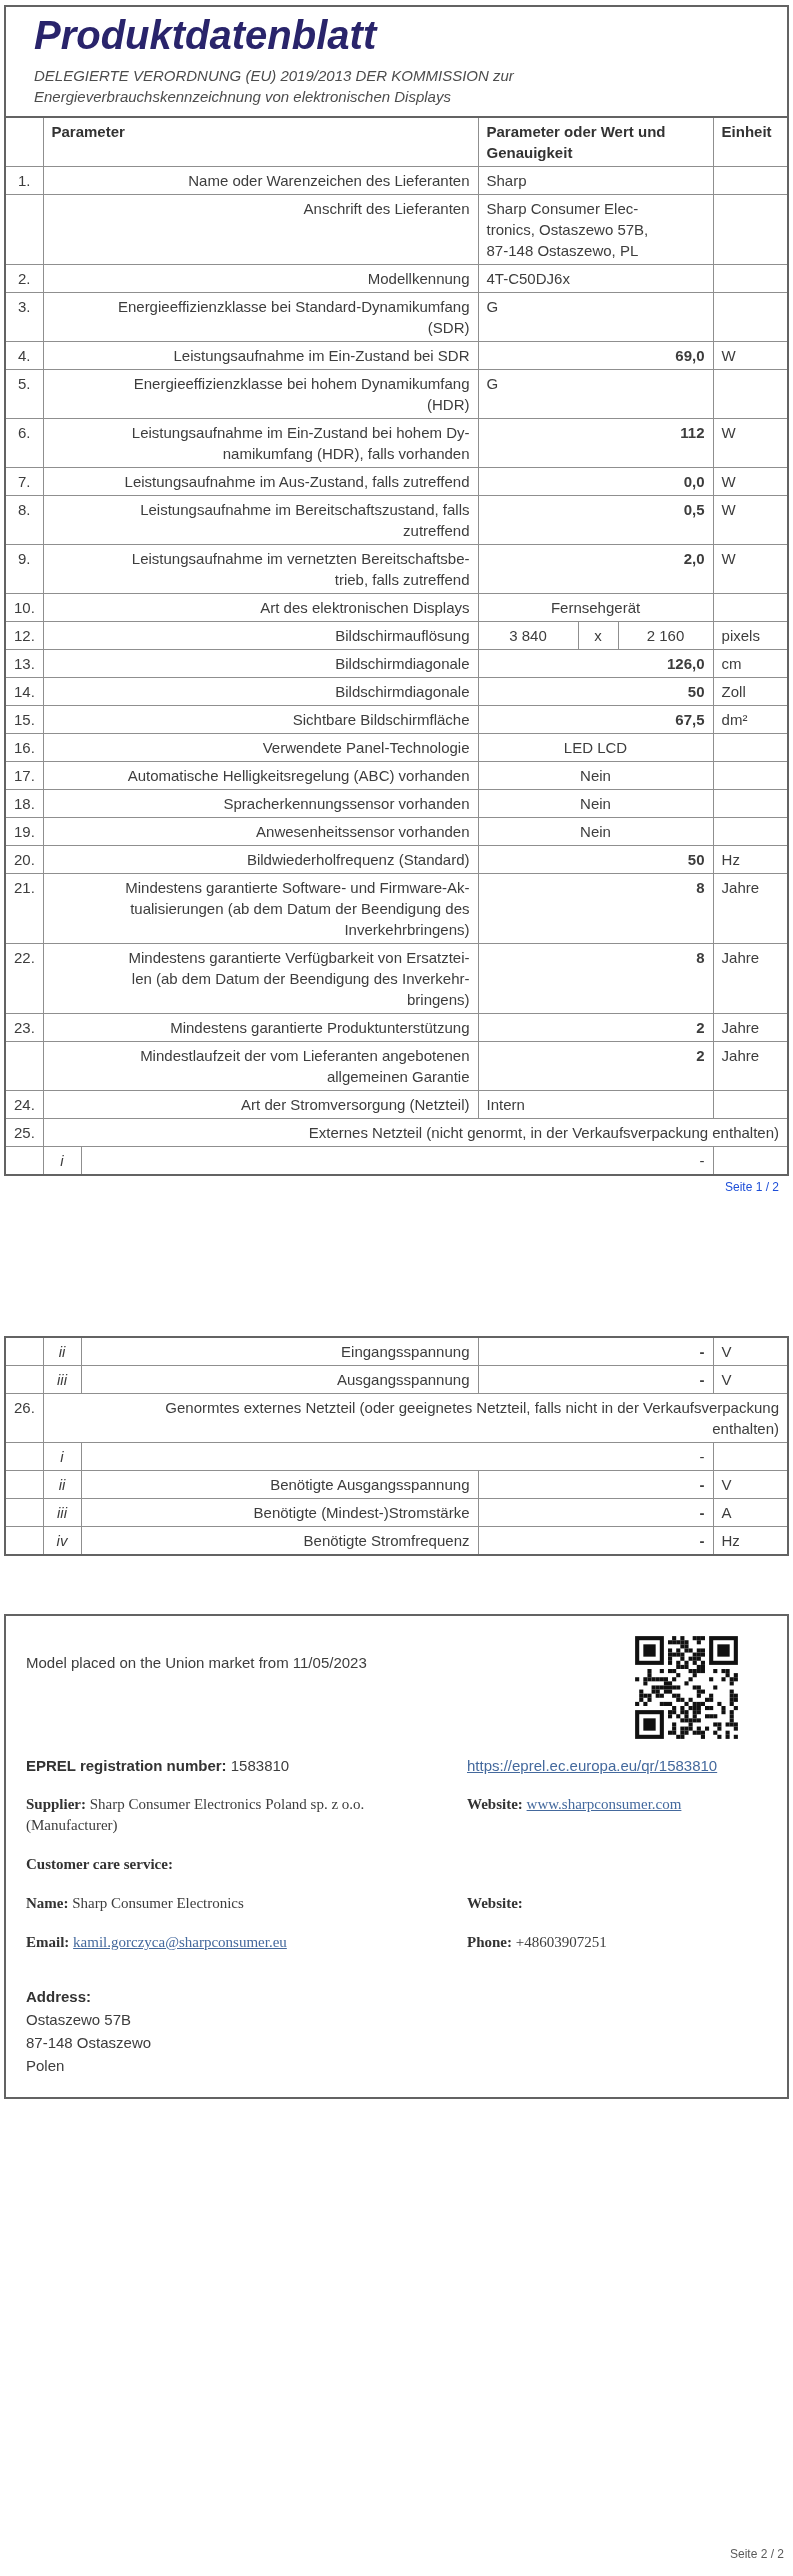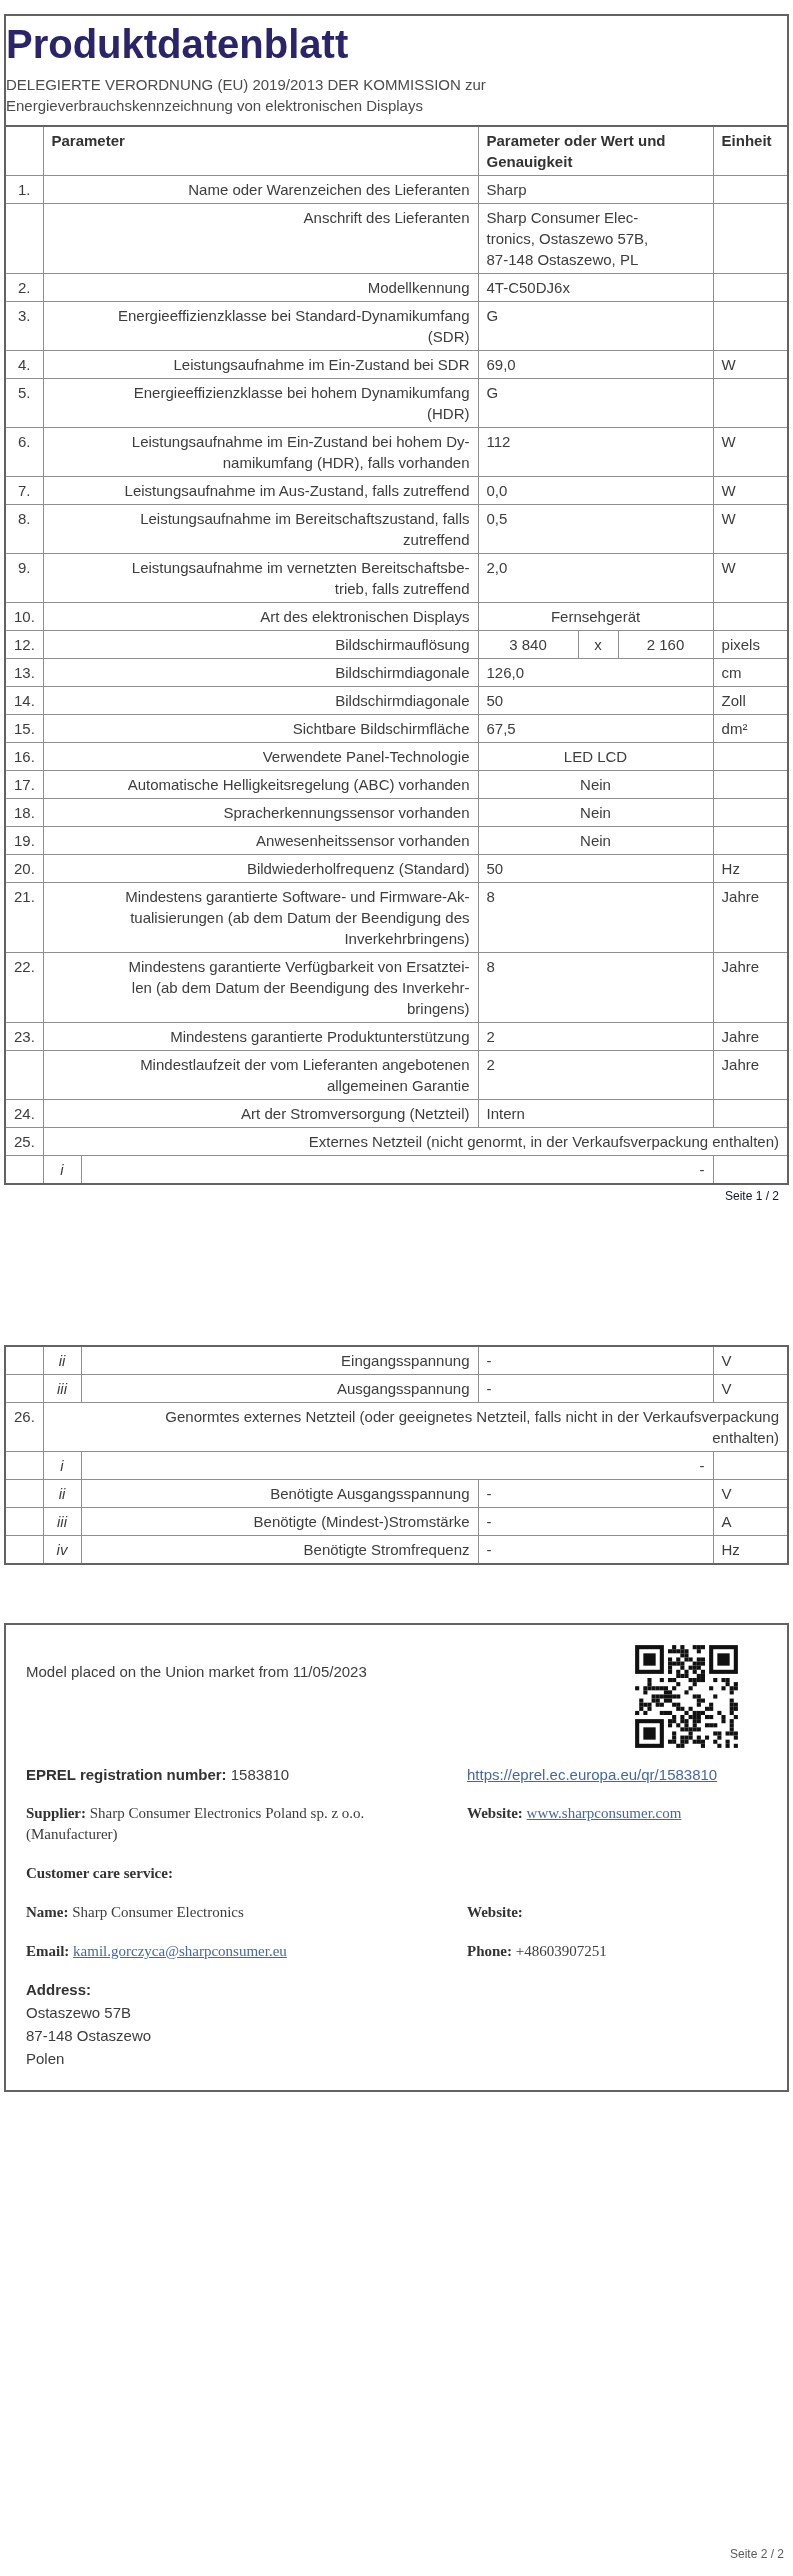--- a/index.html
+++ b/index.html
@@ -3,49 +3,49 @@
 <meta charset="utf-8">
 <style>
   html,body{margin:0;padding:0;}
   body{
     width:794px;height:2576px;position:relative;background:#ffffff;
     font-family:"Liberation Sans",sans-serif;color:#3d3d3d;
     -webkit-font-smoothing:antialiased;
   }
   .page{margin:0 5px 0 4px;}
   
-  .titlebox{border:2px solid #636363;border-bottom:none;padding:6px 0 9px;margin-top:14px;}
+  .titlebox{border:2px solid #636363;border-bottom:none;padding:6px 28px 9px;margin-top:5px;font-style:italic;}
   .doc-title{margin:0 0 8px 0;font-size:40px;line-height:44px;font-weight:bold;color:#29246b;}
   .doc-subtitle{font-size:15px;line-height:21px;color:#4c4c4c;white-space:pre-line;}
   
   table.spec{border-collapse:collapse;width:100%;table-layout:fixed;font-size:15px;line-height:21px;border:2px solid #636363;color:#3d3d3d;padding-left:38px;}
   table.spec td,table.spec th{border:1px solid #8f8f8f;vertical-align:top;padding:3px 8px;overflow:hidden;}
   th{font-weight:bold;text-align:left;color:#333;}
   .c-num{text-align:center;padding:3px 2px;}
   .c-sub{font-style:italic;text-align:center;padding:3px 2px;}
   .c-param{white-space:pre-line;text-align:right;}
   .c-value{white-space:pre-line;}
   .val-left{text-align:left;}
-  .val-right{text-align:left;padding-right:11px;}
+  .val-right{text-align:right;padding-right:11px;font-weight:bold;}
   .val-center{text-align:center;}
   .c-v1,.c-v2,.c-v3{text-align:center;}
   .c-unit{text-align:left;}
-  .pagefoot{text-align:right;font-size:12px;line-height:17px;color:#0f172a;margin:3px 10px 0 0;}
+  .pagefoot{text-align:right;font-size:12px;line-height:17px;color:#1d4ed8;margin:3px 10px 0 0;}
   .t2wrap{margin-top:140px;}
   
   .infobox{border:2px solid #636363;margin-top:58px;padding:14px 20px 20px;font-size:15px;line-height:21px;color:#3d3d3d;}
   .ib-row{display:flex;}
   .ib-left{flex:0 0 441px;}
   .ib-right{flex:1 1 auto;}
   .lbl{font-weight:bold;color:#333;}
   .link{color:#44699d;text-decoration:underline;cursor:pointer;}
   .pre{white-space:pre-line;}
   .eprel-link{display:inline-block;max-width:266px;word-break:break-all;}
   .qr-wrap{margin:2px 25px 0 auto;width:111px;height:111px;}
-  .mt12{margin-top:12px;} .mt16{margin-top:16px;} .mt18{margin-top:18px;font-family:Liberation Serif, serif;}
+  .mt12{margin-top:12px;} .mt16{margin-top:32px;} .mt18{margin-top:18px;font-family:Liberation Serif, serif;}
   .addr-line{line-height:23px;}
   .foot2{position:absolute;top:2547px;right:10px;font-size:12px;color:#5a5a5a;}
 </style>
 </head>
 <body>
 
 <div class="page">
   <div class="titlebox">
     <h1 class="doc-title">Produktdatenblatt</h1>
     <div class="doc-subtitle">DELEGIERTE VERORDNUNG (EU) 2019/2013 DER KOMMISSION zur

